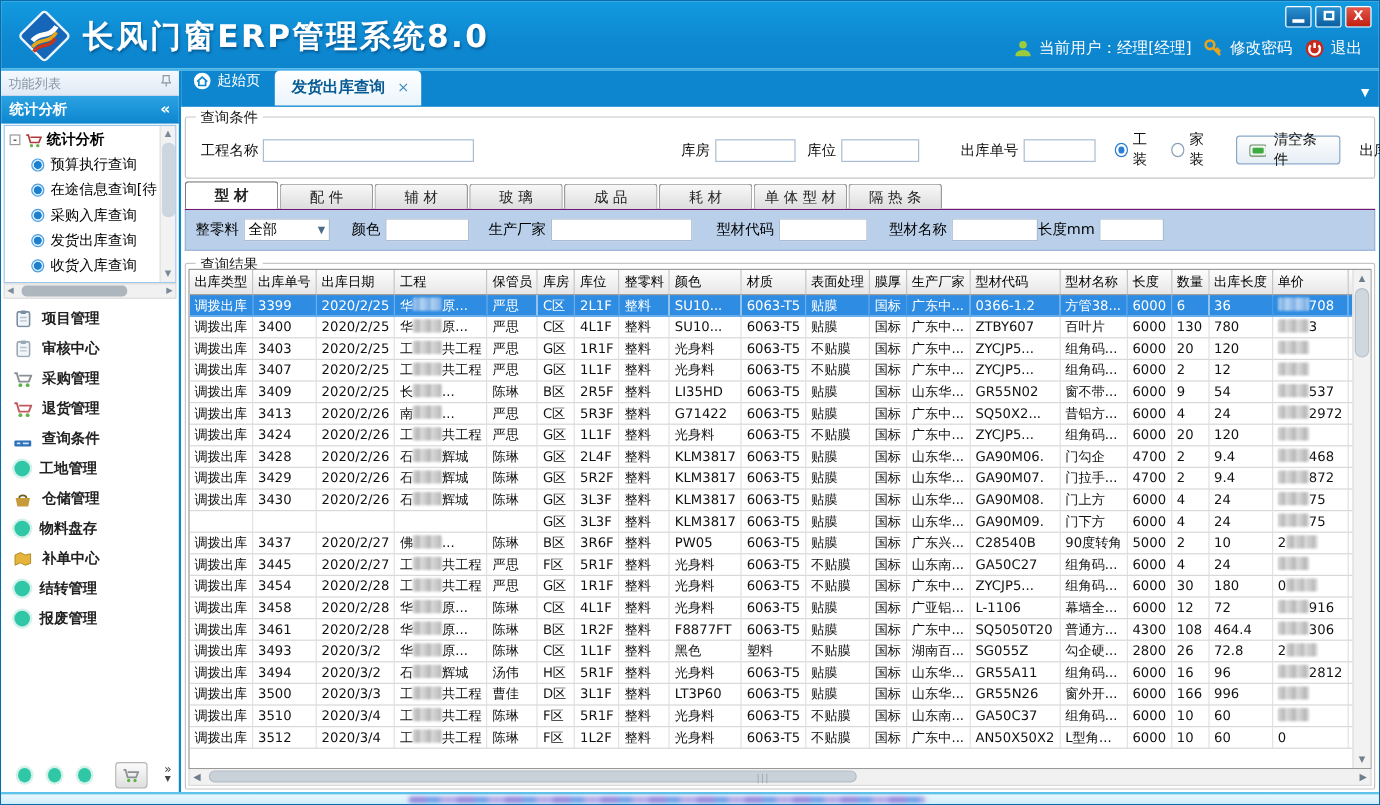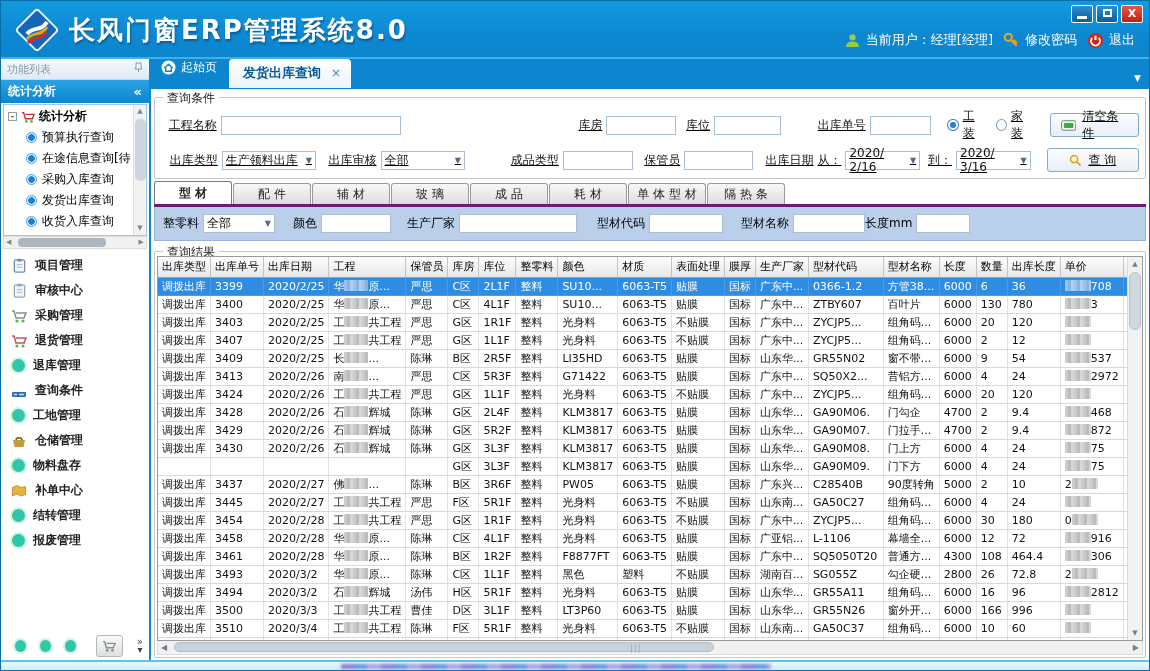--- a/index.html
+++ b/index.html
@@ -53,34 +53,34 @@
 .tabbar{height:30px;background:#0d86cf;flex:none;display:flex;align-items:flex-start;position:relative;}
 .tab-home{display:flex;align-items:center;gap:5px;color:#fff;font-size:12px;padding:0 12px 6px 10px;cursor:pointer;}
 .tab-active{background:linear-gradient(#ffffff,#eaf4fc);border-radius:4px 4px 0 0;color:#075a93;font-weight:bold;font-size:13px;padding:5px 10px 6px 14px;display:flex;align-items:center;gap:10px;cursor:pointer;}
 .tab-close{color:#3a8cc0;font-weight:normal;font-size:12px;cursor:pointer;}
 .tab-overflow{position:absolute;right:8px;bottom:6px;color:#fff;font-size:9px;cursor:pointer;}
 .content{flex:1;background:#fff;display:flex;flex-direction:column;min-height:0;padding:0 3px;}
 
 
 .group{border:1px solid #c6c6c6;border-radius:2px;position:relative;margin-top:8px;flex:none;}
 .group-label{position:absolute;top:-8px;left:8px;background:#fff;padding:0 4px;font-size:12px;color:#1a1a1a;}
-.qrows{padding:10px 6px 6px 6px;display:flex;flex-direction:column;gap:6px;text-decoration:underline;}
+.qrows{padding:10px 6px 6px 6px;display:flex;flex-direction:row;gap:6px;}
 .qrow{display:flex;align-items:center;font-size:12px;color:#111;}
 .lab{text-align:right;white-space:nowrap;margin-right:4px;}
 .tb{height:19px;border:1px solid #a9bdd4;background:#fff;}
 .combo{height:19px;border:1px solid #a9bdd4;background:#fff;font-size:12px;display:flex;align-items:center;justify-content:space-between;padding:0 3px;cursor:pointer;}
 .combo .carr{font-size:8px;color:#4d6b8a;}
 .radio{display:flex;align-items:center;gap:4px;font-size:12px;cursor:pointer;}
 .rdot{width:12px;height:12px;border-radius:50%;border:1px solid #8aa0b8;background:#fff;position:relative;}
 .rdot.on{border-color:#2b7cd3;}
 .rdot.on::after{content:"";position:absolute;inset:2px;border-radius:50%;background:#2b7cd3;}
 .btn{height:24px;border:1px solid #88a8c8;border-radius:3px;background:linear-gradient(#fdfdfd,#e7eef6);font-size:12px;display:flex;align-items:center;gap:6px;padding:0 10px;cursor:pointer;}
 
 
-.mat-tabs{display:flex;margin-top:4px;flex:none;border-bottom:3px solid #701a75;}
+.mat-tabs{display:flex;margin-top:4px;flex:none;border-bottom:1px solid #701a75;}
 .mat-tab{width:78px;height:21px;border:1px solid #9a9a9a;border-bottom:none;border-radius:3px 3px 0 0;background:linear-gradient(#f8f8f8,#dddddd);font-size:12px;display:flex;align-items:center;justify-content:center;margin-right:1px;cursor:pointer;color:#222;}
 .mat-tab.active{background:#fff;font-weight:bold;height:23px;margin-top:-2px;border-color:#7a7a7a;position:relative;z-index:2;}
 .filter-bar{background:#b9cfea;border:1px solid #9ab4d6;border-top:none;padding:7px 8px;display:flex;align-items:center;font-size:12px;flex:none;}
 
 
 .results{flex:1;margin:10px 0 2px 0;display:flex;flex-direction:column;min-height:0;}
 .table-zone{flex:1;border:1px solid #9a9a9a;display:flex;min-height:0;position:relative;background:#fff;}
 table{border-collapse:collapse;table-layout:fixed;font-size:11px;}
 .tbl-wrap{flex:1;overflow:hidden;}
 th{height:20px;background:linear-gradient(#fdfdfd,#e7e7e7);border-right:1px solid #c4c4c4;border-bottom:1px solid #9f9f9f;font-weight:normal;text-align:left;padding:0 4px;white-space:nowrap;overflow:hidden;}
@@ -238,24 +238,20 @@
               </svg></span>
             <span>采购管理</span>
           </div>
           <div class="module">
             <span class="mod-icon"><svg viewBox="0 0 16 16" width="16" height="16">
                 <path d="M1 3h2l2 7h8l2-5H5" fill="none" stroke="#c0595e" stroke-width="1.6"></path>
                 <circle cx="6" cy="13" r="1.6" fill="#62b14a"></circle>
                 <circle cx="12" cy="13" r="1.6" fill="#62b14a"></circle>
               </svg></span>
             <span>退货管理</span>
-          </div>
-          <div class="module">
-            <span class="mod-dot"></span>
-            <span>退库管理</span>
           </div>
           <div class="module">
             <span class="mod-icon"><svg viewBox="0 0 16 16" width="16" height="16">
                 <rect x="1" y="9" width="14" height="5" rx="1" fill="#2d6fb8"></rect>
                 <path d="M3 11.5h3M8 11.5h5" stroke="#cfe4f6" stroke-width="1.4"></path>
               </svg></span>
             <span>查询条件</span>
           </div>
           <div class="module">
             <span class="mod-dot"></span>

